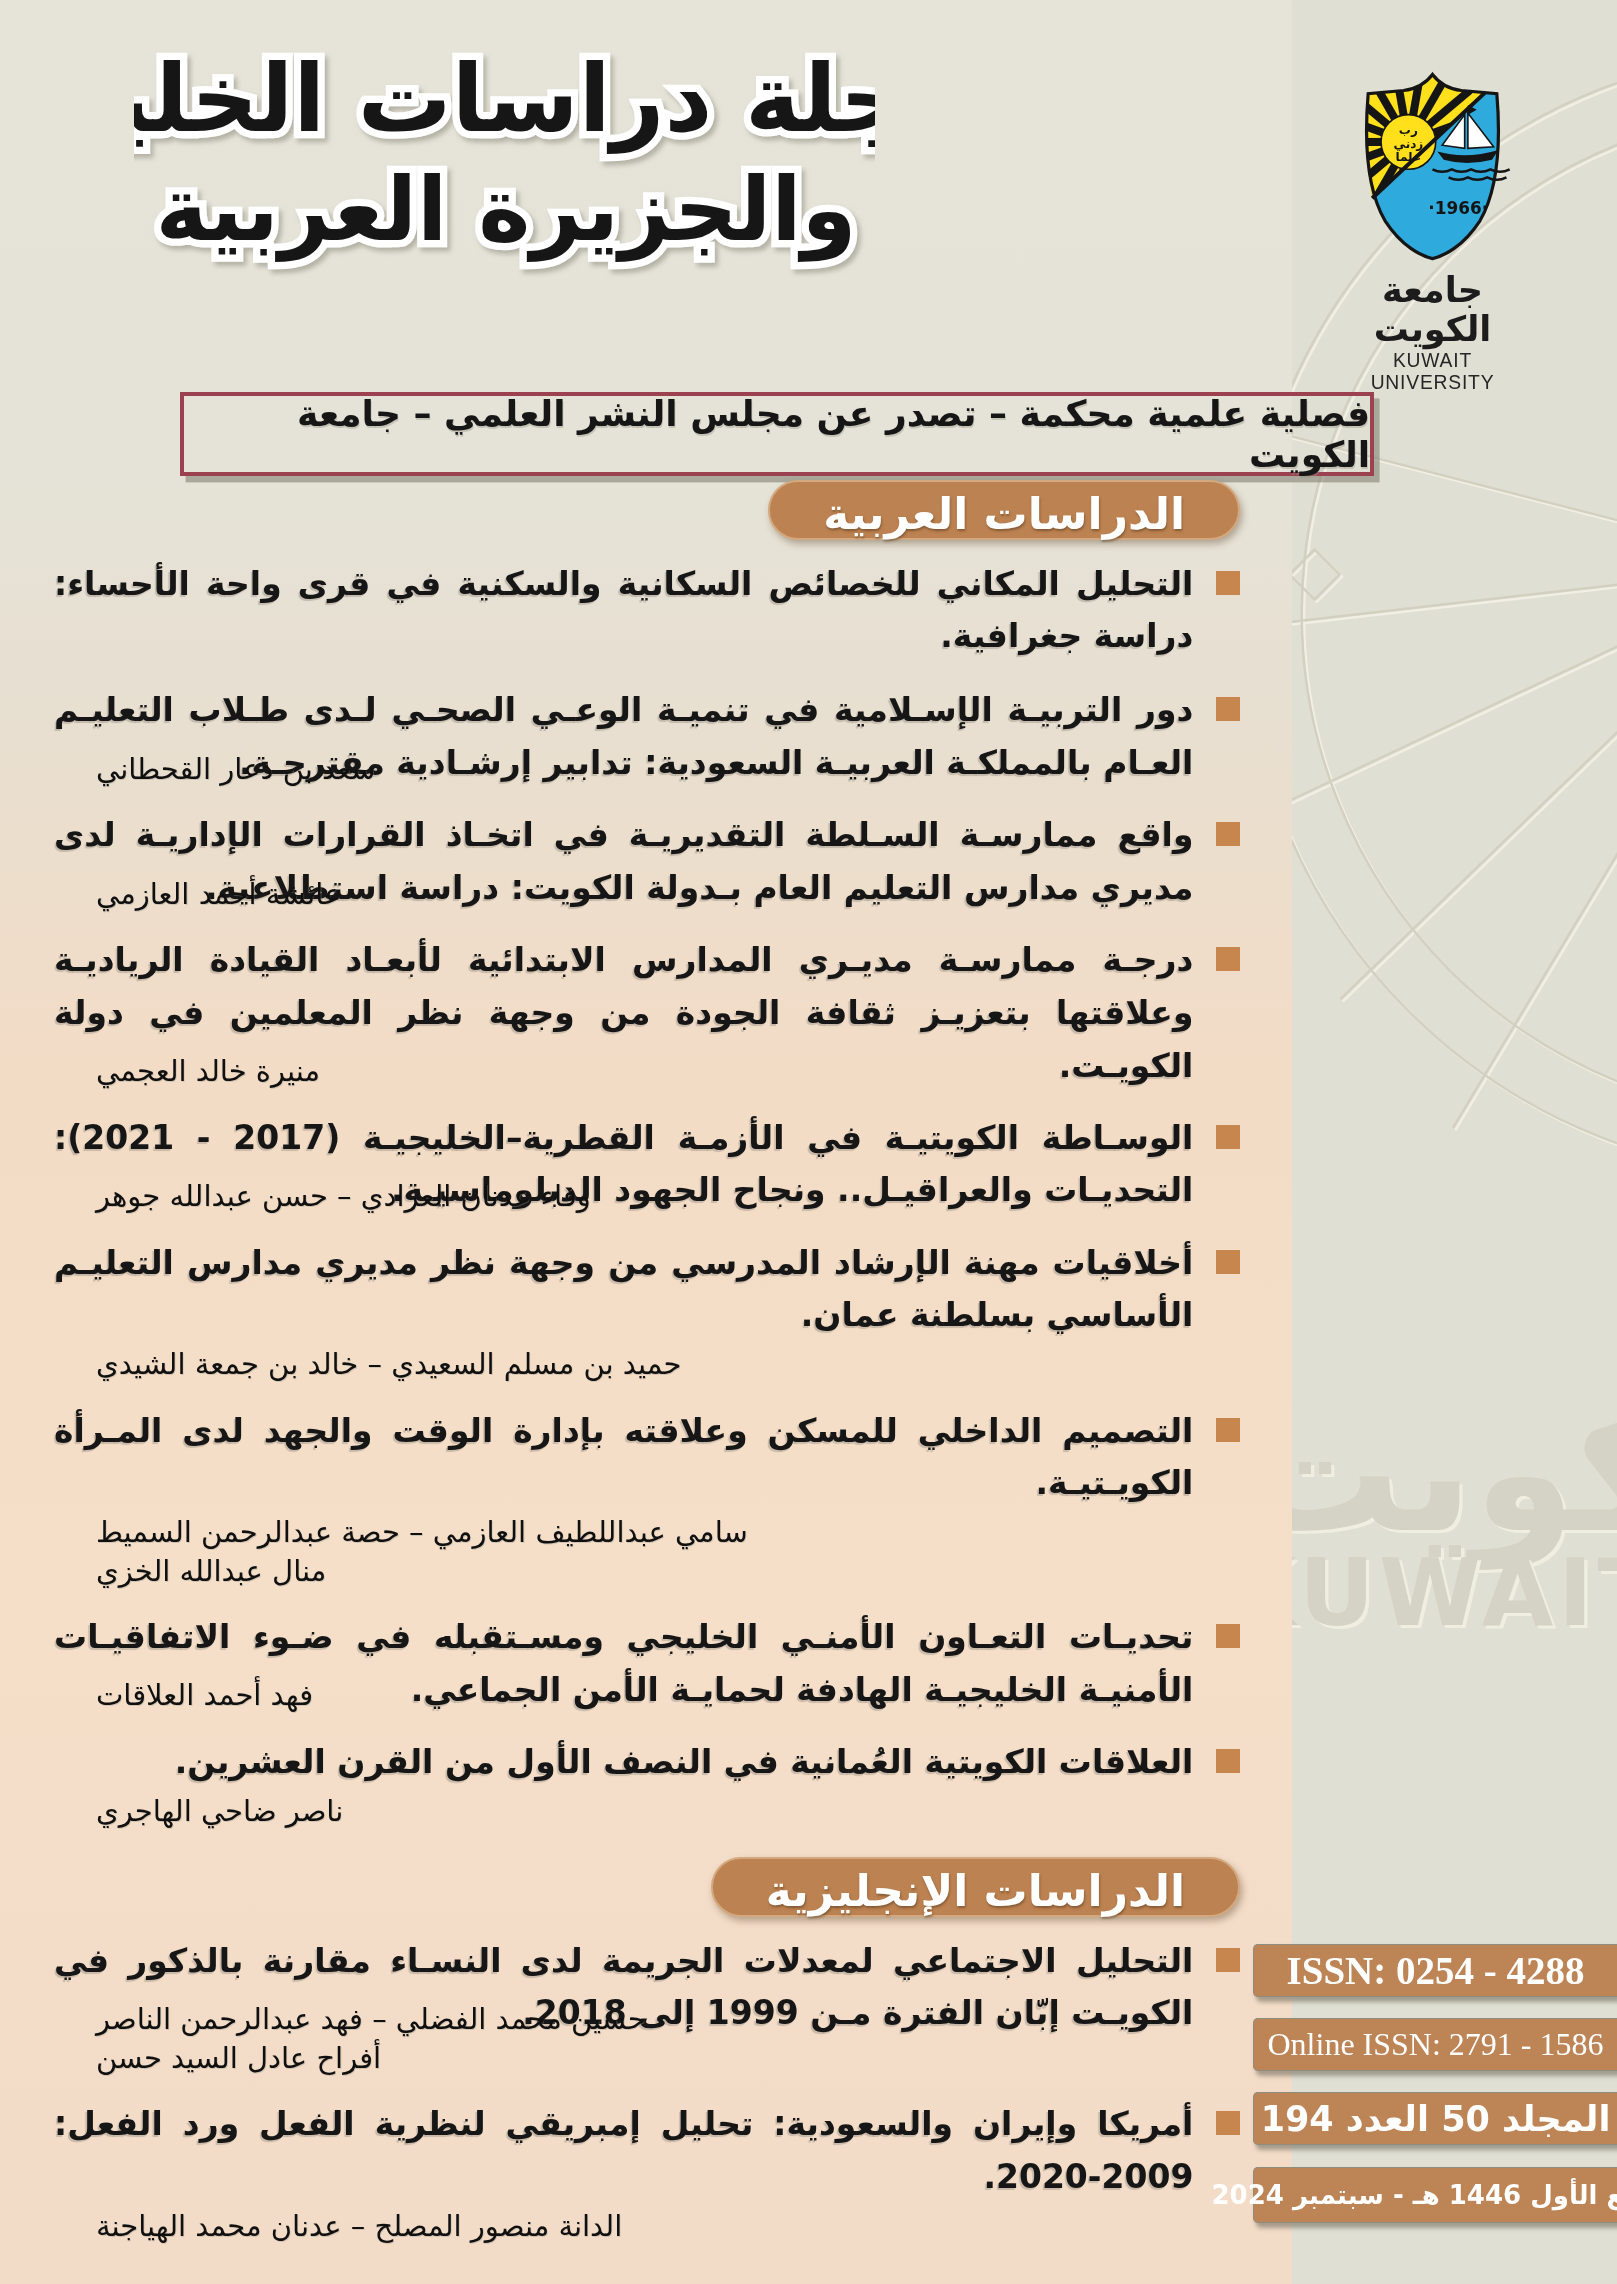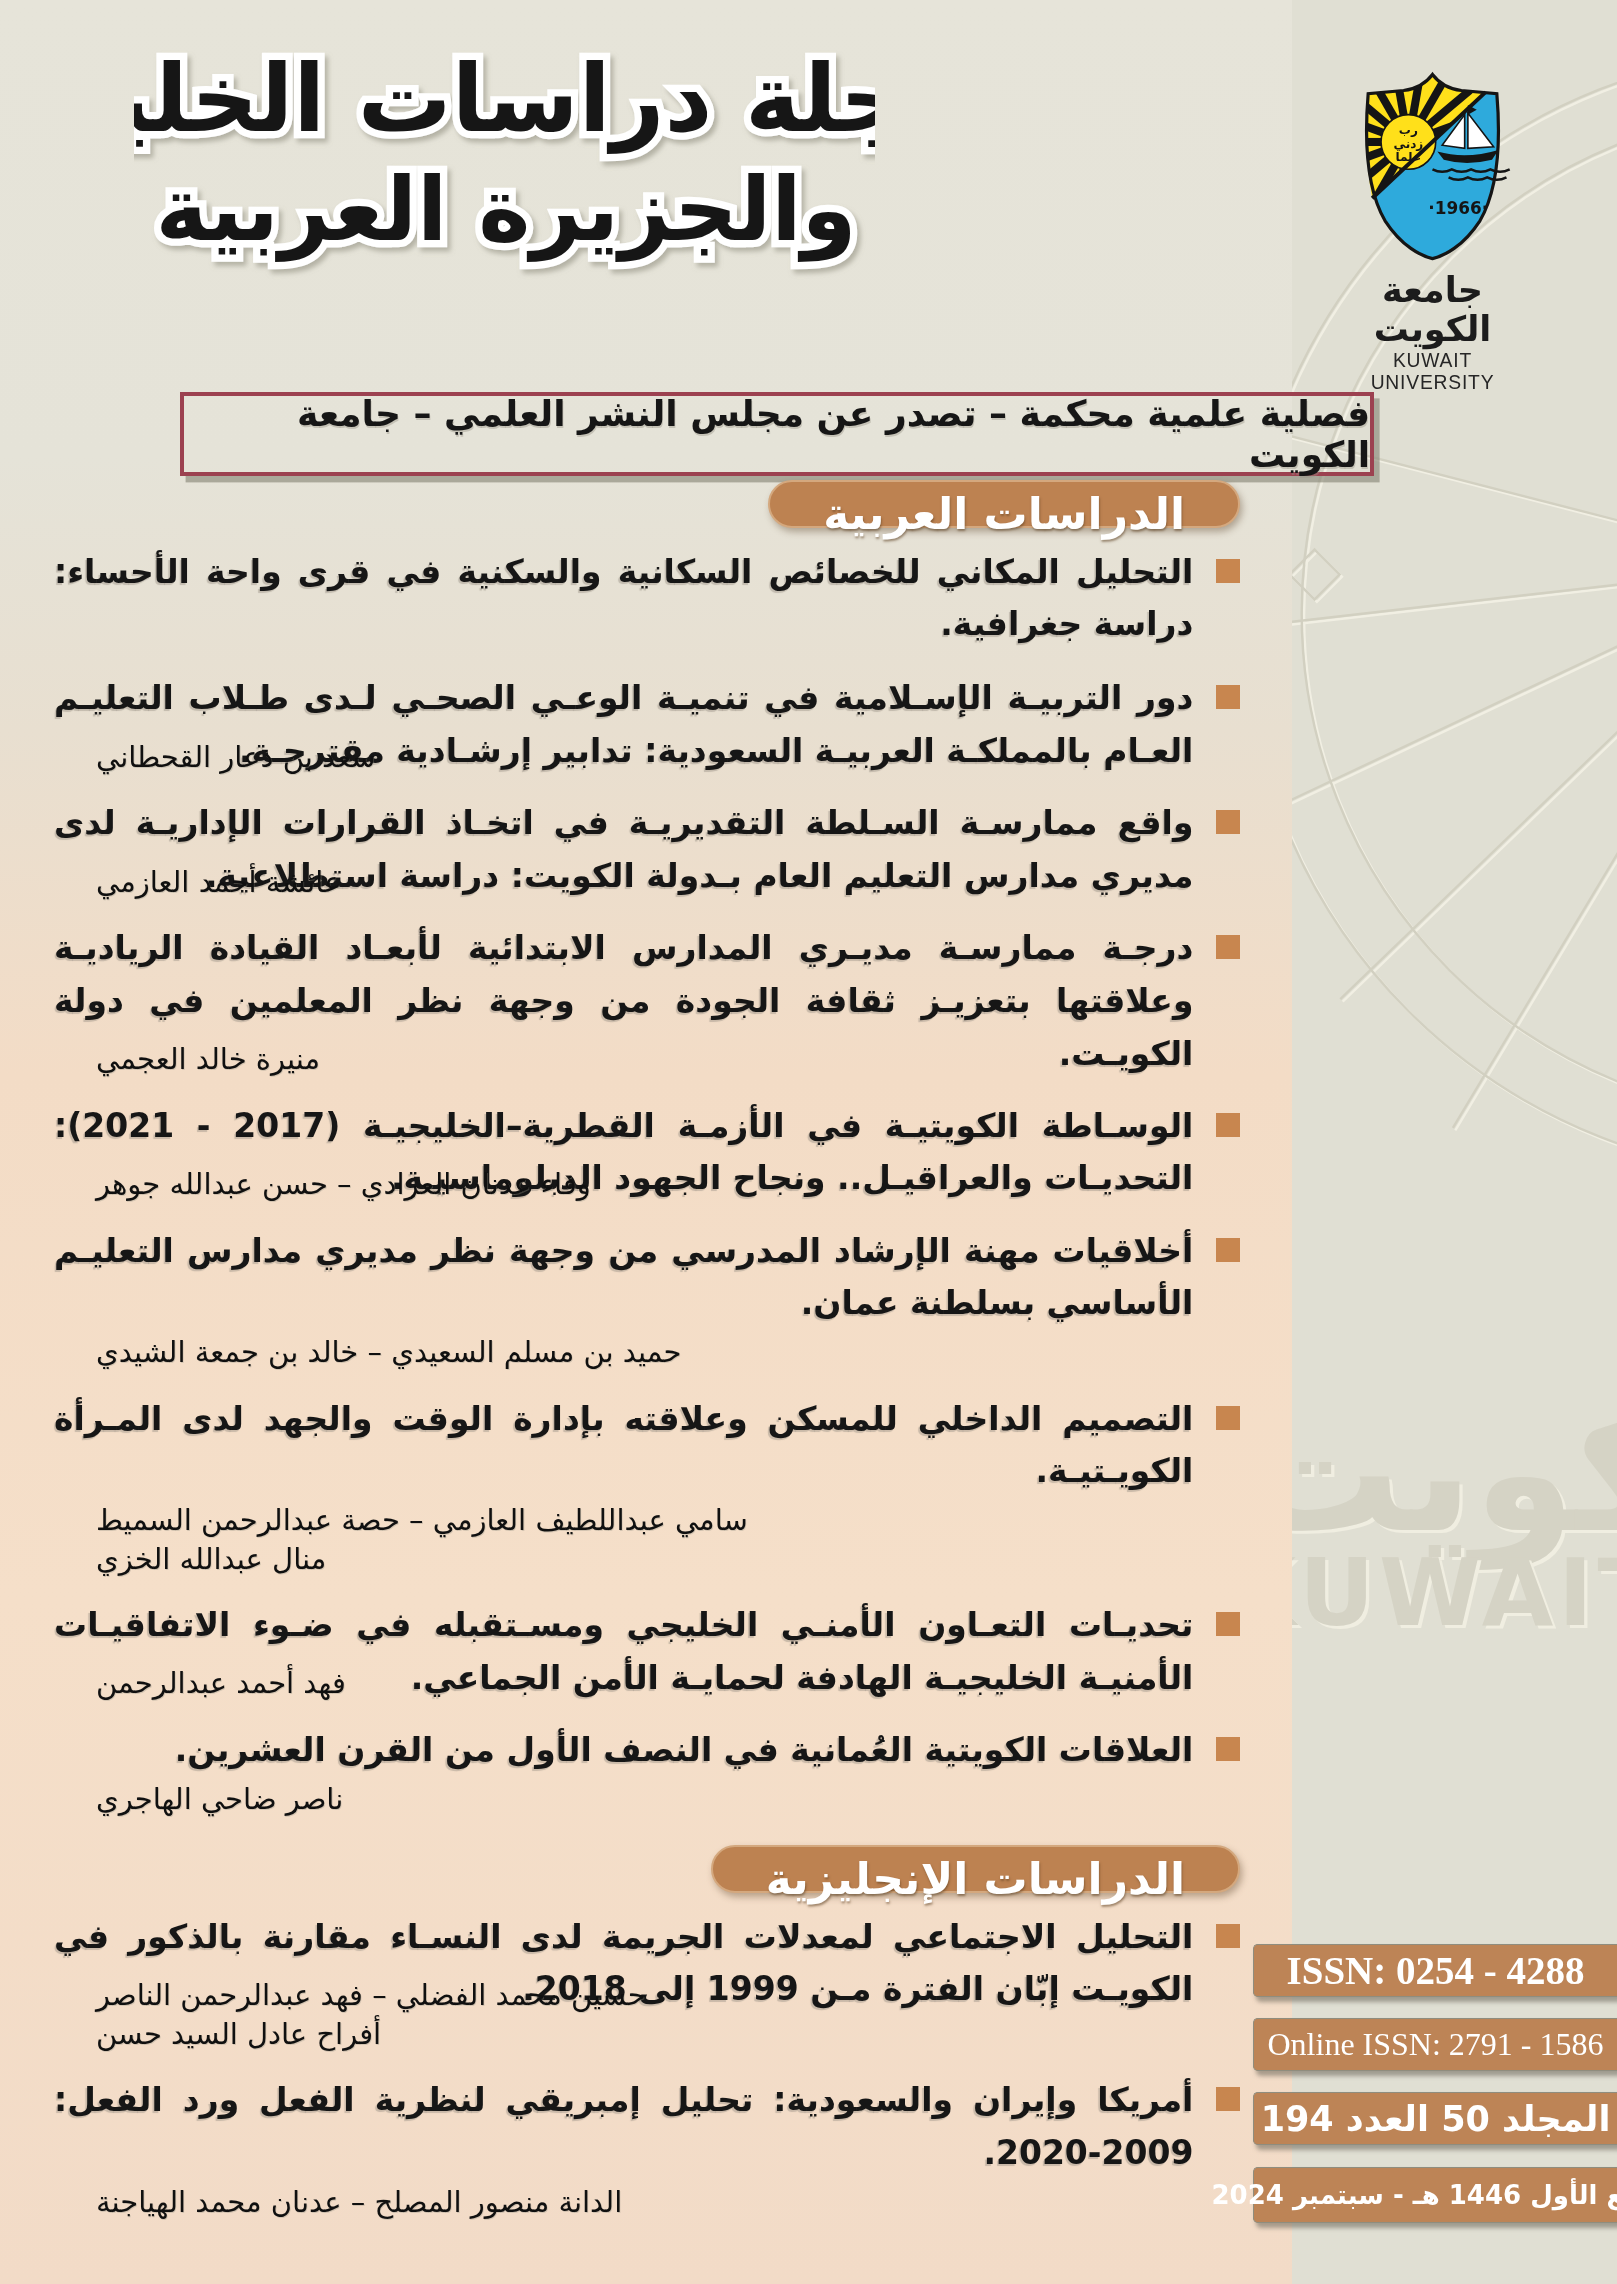--- a/index.html
+++ b/index.html
@@ -51,21 +51,21 @@
     margin-top:16px;
   }
 
   
   .toc{
     position:absolute;top:480px;right:377px;width:1186px;
     direction:rtl;
   }
   .pill{
     width:fit-content;
-    height:48px;line-height:63px;
+    height:60px;line-height:63px;
     padding:0 53px;
     box-sizing:border-box;
     background:#bd8251;
     border:2.4px solid #d4a87e;
     border-radius:37px;
     color:#fff;font-size:44px;font-weight:bold;
     text-shadow:0.8px 2.4px 2.4px rgba(90,60,30,0.55);
     box-shadow:2.4px 4px 7.3px rgba(95,70,45,0.4);
     margin-bottom:17.7px;
   }
@@ -312,21 +312,21 @@
             <div class="author-line">سامي عبداللطيف العازمي – حصة عبدالرحمن السميط</div>
             <div class="author-line">منال عبدالله الخزي</div>
           </div>
         </div>
       </div>
       <div class="item overlap">
         <span class="bullet"></span>
         <div class="content">
           <div class="ititle">تحديـات التعـاون الأمنـي الخليجي ومسـتقبله في ضـوء الاتفاقيـات الأمنيـة الخليجيـة الهادفة لحمايـة الأمن الجماعي.</div>
           <div class="authors">
-            <div class="author-line">فهد أحمد عبدالرحمن</div>
+            <div class="author-line">فهد أحمد العلاقات</div>
           </div>
         </div>
       </div>
       <div class="item">
         <span class="bullet"></span>
         <div class="content">
           <div class="ititle">العلاقات الكويتية العُمانية في النصف الأول من القرن العشرين.</div>
           <div class="authors">
             <div class="author-line">ناصر ضاحي الهاجري</div>
           </div>

